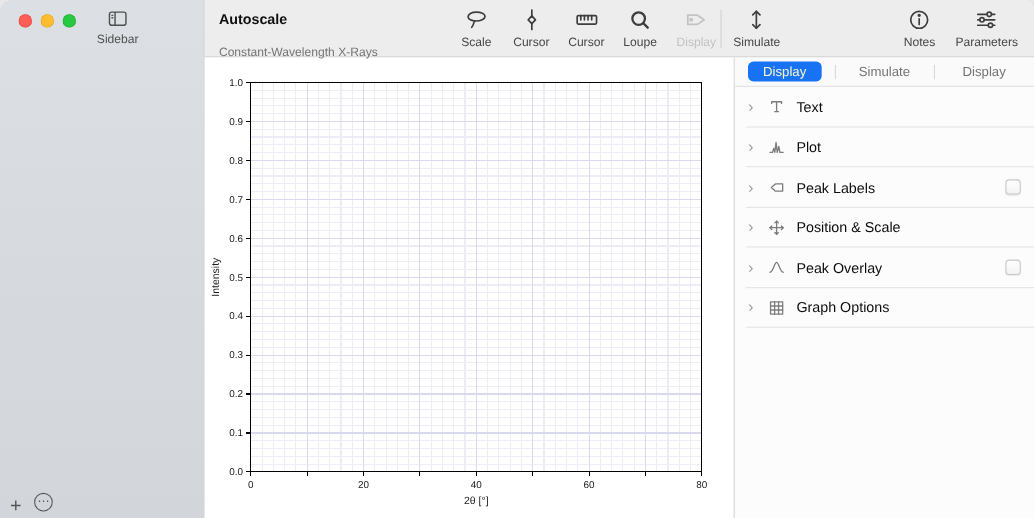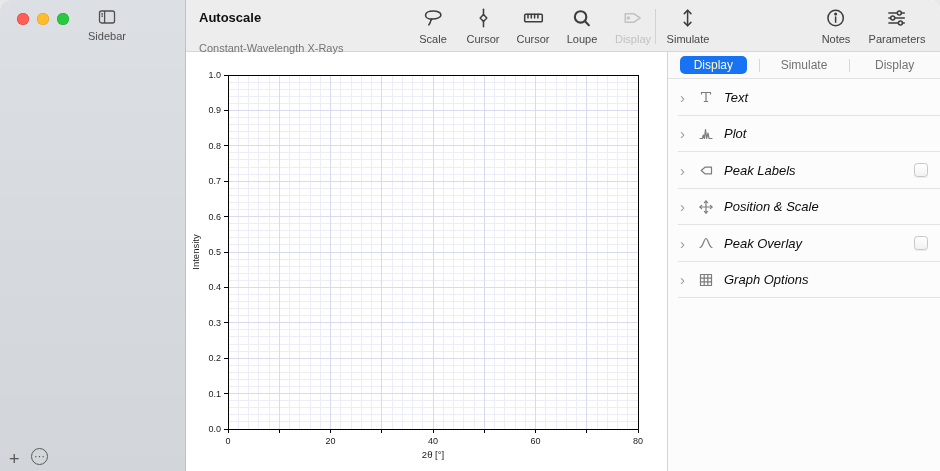--- a/index.html
+++ b/index.html
@@ -66,21 +66,21 @@
   .tab.selected .pill { background:var(--accent,#1773f4); color:#fef9c3; }
 
   .insp-row { position:relative; height:36.5px; display:flex; align-items:center;
               padding-left:12px; cursor:default; }
   .insp-row::after { content:""; position:absolute; left:10px; right:0; bottom:0;
                      height:1px; background:#e4e4e4; }
   .chev { color:#9d9d9d; font-size:15px; width:13px; line-height:1; }
   .insp-icon { width:20px; display:flex; justify-content:center; margin-left:3px; }
   .insp-icon svg { stroke:#7c7c7c; fill:none; stroke-width:1.2;
                    stroke-linecap:round; stroke-linejoin:round; }
-  .insp-label { font-size:13px; color:#0c0c0c; margin-left:8px;font-style:italic; }
+  .insp-label { font-size:13px; color:#0c0c0c; margin-left:8px; }
   .checkbox { position:absolute; right:12px; top:50%; transform:translateY(-50%);
               width:14px; height:14px; border:1px solid #c7c7c7; border-radius:3.5px;
               background:linear-gradient(#ffffff,#f2f2f2);
               box-shadow:0 0.5px 1px rgba(0,0,0,0.07); cursor:default; }
 </style>
 </head>
 <body>
 
 <div class="app">
 

